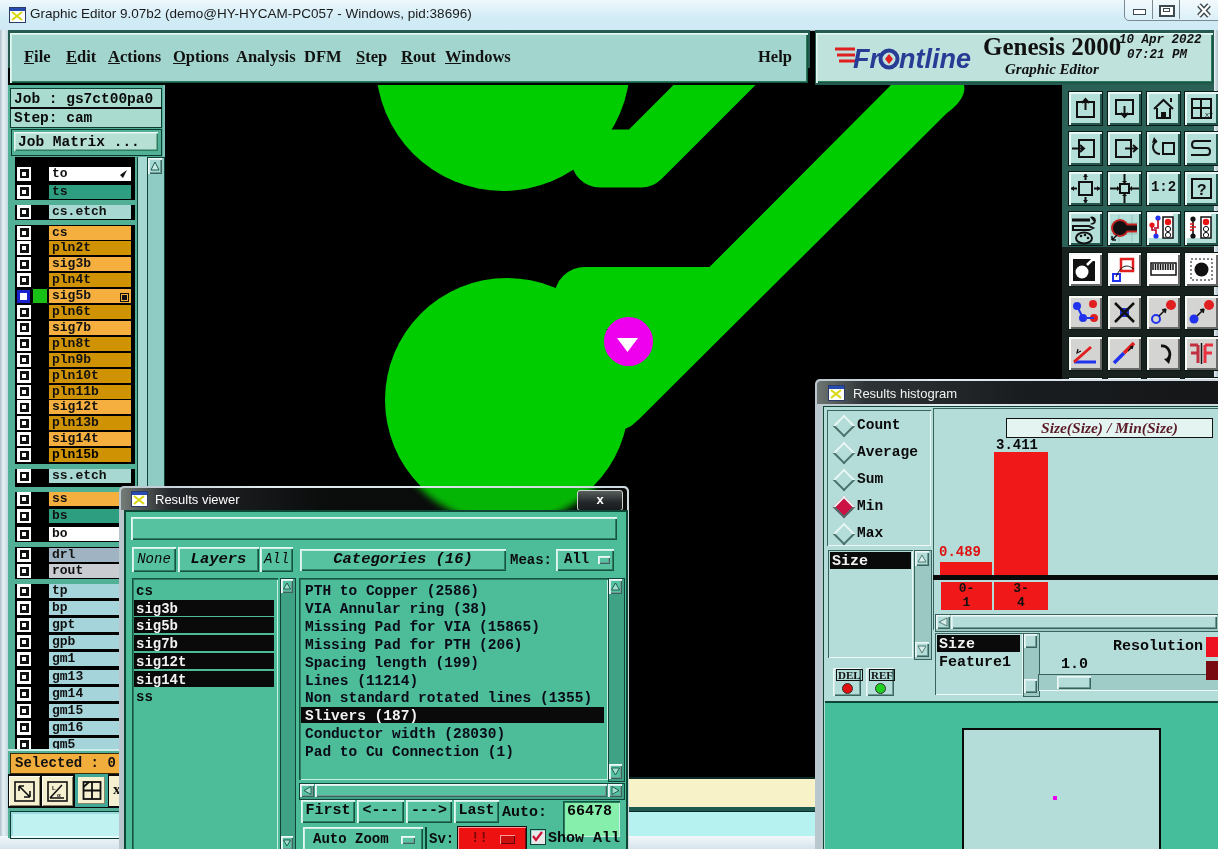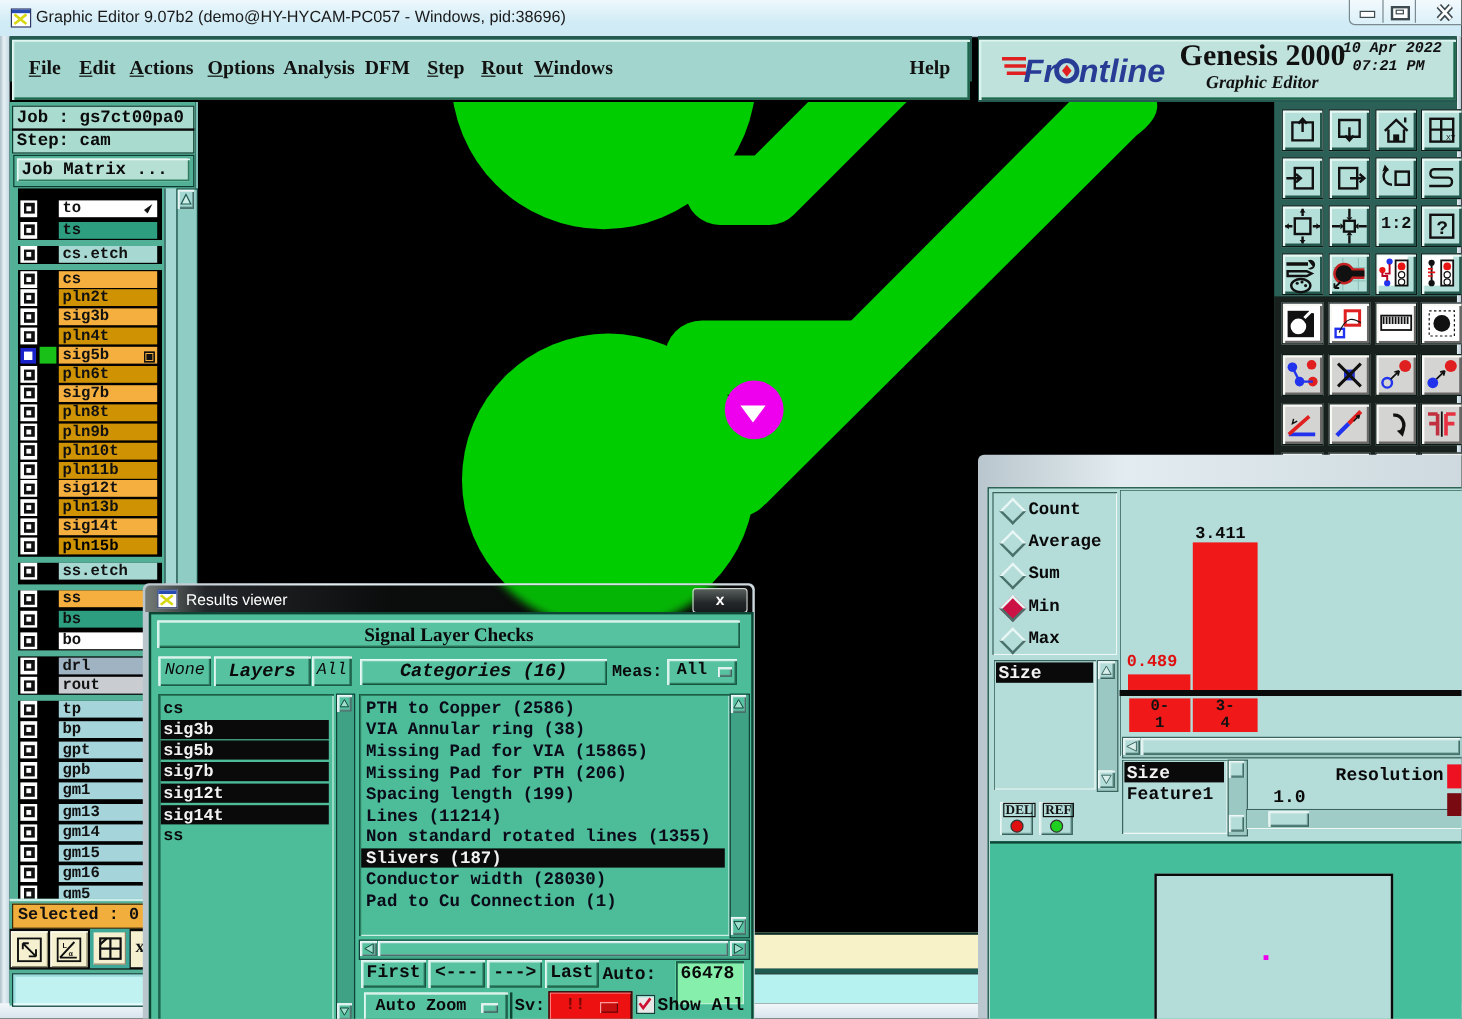--- a/index.html
+++ b/index.html
@@ -570,21 +570,20 @@
       <svg class="abs" style="left:1px;top:3px;" width="13" height="11">
           <path d="M1 1 L11 9 M11 1 L1 9" stroke="#d8d816" stroke-width="2.2"></path>
         </svg>
     </div>
     <div class="abs" style="left:34px;top:4px;font-size:13px;color:#fff;">Results viewer</div>
     <div class="abs" style="left:456px;top:2px;width:44px;height:19px;background:linear-gradient(#585f5c,#23272a 60%,#191c1e);border:1.5px solid #cdd6d2;border-radius:3px;text-align:center;color:#fff;font-size:13px;font-weight:bold;line-height:18px;">x</div>
   </div>
 
   <div class="abs" style="left:5px;top:24px;width:500px;height:339px;background:#4cbc99;border:2px solid #0e4636;overflow:hidden;" id="viewer">
     <div class="abs raised" style="left:5px;top:5px;width:486px;height:23px;background:#56c2a0;"></div>
-    <div class="abs serif" style="left:0px;top:9px;width:496px;text-align:center;font-size:16px;font-weight:bold;color:#0a0a0a;">Signal Layer Checks</div>
 
     <div class="abs raised mono" style="left:6px;top:35px;width:44px;height:25px;background:#56c2a0;font-style:italic;font-weight:normal;font-size:14px;text-align:center;line-height:24px;color:#0a0a0a;">None</div>
     <div class="abs raised mono" style="left:52px;top:35px;width:81px;height:25px;background:#56c2a0;font-style:italic;font-size:15.5px;text-align:center;line-height:24px;color:#0a0a0a;">Layers</div>
     <div class="abs raised mono" style="left:134px;top:35px;width:33px;height:25px;background:#56c2a0;font-style:italic;font-weight:normal;font-size:14px;text-align:center;line-height:24px;color:#0a0a0a;">All</div>
     <div class="abs raised mono" style="left:174px;top:37px;width:206px;height:22px;background:#56c2a0;font-style:italic;font-size:15.5px;text-align:center;line-height:21px;color:#0a0a0a;">Categories (16)</div>
     <div class="abs mono" style="left:384px;top:40px;font-size:14px;color:#0a0a0a;">Meas:</div>
     <div class="abs raised mono" style="left:430px;top:37px;width:58px;height:22px;background:#56c2a0;font-size:14px;color:#0a0a0a;">
         <span class="abs" style="left:8px;top:2px;">All</span>
         <span class="abs braise" style="left:42px;top:7px;width:12px;height:8px;background:#56c2a0;"></span>
       </div>
@@ -671,20 +670,29 @@
     <svg class="abs" style="left:406px;top:319px;" width="11" height="11">
         <path d="M1 5 L4 9 L10 1" stroke="#cc1133" stroke-width="2.2" fill="none"></path>
       </svg>
     <div class="abs mono" style="left:422px;top:318px;font-size:15px;color:#0a0a0a;">Show&nbsp;All</div>
   </div>
 </div>
 
 <div class="abs" style="left:815px;top:379px;width:403px;height:470px;">
   <div class="abs" style="left:0;top:0;width:403px;height:470px;background:linear-gradient(90deg,#b9c6cd,#e3ecf0 30%,#cdd9df);border-radius:5px 0 0 0;"></div>
 
+  <div class="abs" style="left:2px;top:2px;width:401px;height:23px;border-radius:4px 0 0 0;background:linear-gradient(90deg,#6d7673,#2e3335 12%,#1a1d1f 50%,#141618);">
+    <div class="abs" style="left:11px;top:4px;width:15px;height:14px;background:#fff;border:1px solid #2a3a6a;">
+      <div class="abs" style="left:0;top:0;width:15px;height:3px;background:#274bb0;"></div>
+      <svg class="abs" style="left:1px;top:3px;" width="13" height="11">
+          <path d="M1 1 L11 9 M11 1 L1 9" stroke="#d8d816" stroke-width="2.2"></path>
+        </svg>
+    </div>
+    <div class="abs" style="left:36px;top:5px;font-size:13px;color:#f2f2f2;">Results histogram</div>
+  </div>
 
   <div class="abs" style="left:8px;top:27px;width:395px;height:443px;background:#b4dcd9;border:1px solid #0e4636;" id="histo">
 
     <div class="abs bsunk" style="left:3px;top:3px;width:104px;height:136px;background:#b4dcd9;"></div>
     <div id="radios">
         <div class="abs" style="left:12px;top:11px;width:12px;height:12px;transform:rotate(45deg);background:#b4dcd9;border-top:2px solid #e8f6f4;border-left:2px solid #e8f6f4;border-right:2px solid #49706a;border-bottom:2px solid #49706a;"></div>
         <div class="abs mono" style="left:33px;top:10px;font-size:14.5px;color:#0a0a0a;">Count</div>
         <div class="abs" style="left:12px;top:38px;width:12px;height:12px;transform:rotate(45deg);background:#b4dcd9;border-top:2px solid #e8f6f4;border-left:2px solid #e8f6f4;border-right:2px solid #49706a;border-bottom:2px solid #49706a;"></div>
         <div class="abs mono" style="left:33px;top:37px;font-size:14.5px;color:#0a0a0a;">Average</div>
         <div class="abs" style="left:12px;top:65px;width:12px;height:12px;transform:rotate(45deg);background:#b4dcd9;border-top:2px solid #e8f6f4;border-left:2px solid #e8f6f4;border-right:2px solid #49706a;border-bottom:2px solid #49706a;"></div>
@@ -709,20 +717,21 @@
       </svg>
 
     <div class="abs braise" style="left:9px;top:261px;width:28px;height:28px;background:#b4dcd9;"></div>
     <div class="abs serif" style="left:12px;top:262px;font-size:11px;font-weight:bold;color:#111;border:1px solid #111;line-height:10px;padding:0 1px;">DEL</div>
     <div class="abs" style="left:18px;top:276px;width:9px;height:9px;border-radius:50%;background:#e01010;border:1px solid #333;"></div>
     <div class="abs braise" style="left:42px;top:261px;width:28px;height:28px;background:#b4dcd9;"></div>
     <div class="abs serif" style="left:45px;top:262px;font-size:11px;font-weight:bold;color:#111;border:1px solid #111;line-height:10px;padding:0 1px;">REF</div>
     <div class="abs" style="left:51px;top:276px;width:9px;height:9px;border-radius:50%;background:#20d020;border:1px solid #333;"></div>
 
     <div class="abs bsunk" style="left:109px;top:1px;width:286px;height:222px;background:#b4dcd9;"></div>
+    <div class="abs serif" style="left:182px;top:11px;width:205px;height:18px;background:#e4f4f0;border:1.5px solid #111;font-size:15.5px;font-style:italic;font-weight:bold;color:#5a1a28;text-align:center;line-height:17px;">Size(Size) / Min(Size)</div>
     <div class="abs mono" style="left:172px;top:30px;font-size:14px;color:#0a0a0a;">3.411</div>
     <div class="abs mono" style="left:115px;top:137px;font-size:14px;color:#e01010;">0.489</div>
     <div class="abs" style="left:116px;top:155px;width:52px;height:14px;background:#f01818;"></div>
     <div class="abs" style="left:170px;top:45px;width:54px;height:124px;background:#f01818;"></div>
     <div class="abs" style="left:109px;top:168px;width:286px;height:5px;background:#0a0a0a;"></div>
     <div class="abs mono" style="left:117px;top:175px;width:51px;height:28px;background:#f01818;font-size:13px;color:#111;text-align:center;line-height:14px;">0-<br>1</div>
     <div class="abs mono" style="left:170px;top:175px;width:54px;height:28px;background:#f01818;font-size:13px;color:#111;text-align:center;line-height:14px;">3-<br>4</div>
 
     <div class="abs" style="left:111px;top:207px;width:284px;height:16px;background:#9cc8c4;border:1px solid #39635c;"></div>
     <div class="abs braise" style="left:112px;top:208px;width:14px;height:14px;background:#b4dcd9;"></div>

